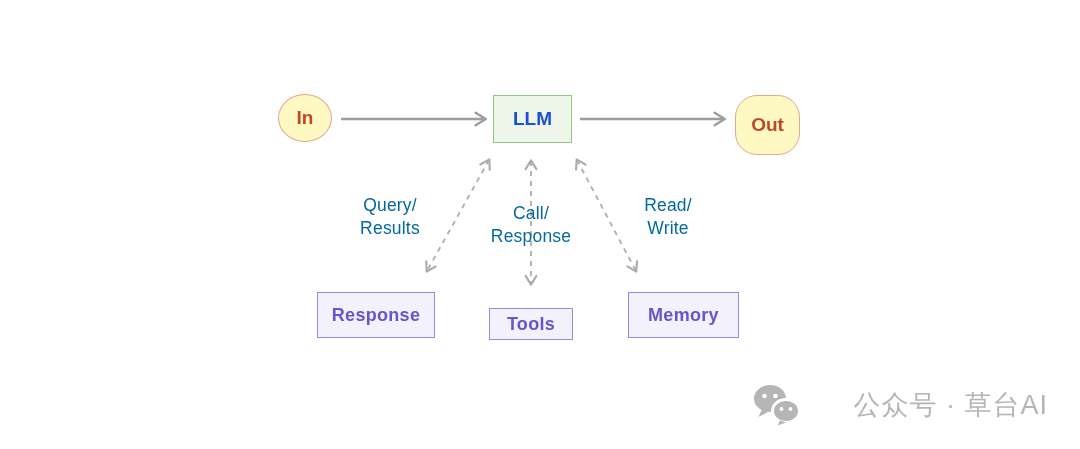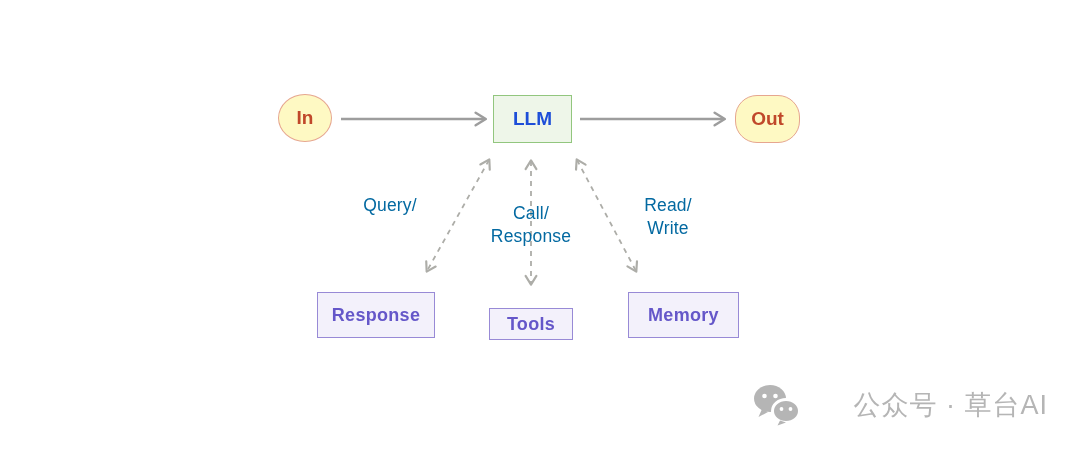--- a/index.html
+++ b/index.html
@@ -9,21 +9,21 @@
   }
   .arrow-layer{position:absolute;left:0;top:0;width:1080px;height:449px;}
   .node{
     position:absolute;display:flex;align-items:center;justify-content:center;
     box-sizing:border-box;font-weight:bold;
   }
   .node-io{
     background:#fef9c3;border:1.5px solid #e6a68f;color:#c0482a;font-size:19px;
   }
   .node-in{left:278px;top:94px;width:54px;height:48px;border-radius:50%;}
-  .node-out{left:735px;top:95px;width:65px;height:48px;border-radius:22px;}
+  .node-out{left:735px;top:95px;width:65px;height:60px;border-radius:22px;}
   .node-llm{
     left:493px;top:95px;width:79px;height:48px;
     background:#eef6e9;border:1.5px solid #92c67e;color:#1d4ed8;font-size:19px;
   }
   .module{
     position:absolute;display:flex;align-items:center;justify-content:center;
     box-sizing:border-box;background:#f3f1fb;border:1.5px solid #988ad6;
     color:#6557c9;font-weight:bold;font-size:18px;letter-spacing:.3px;
   }
   .module-retrieval{left:317px;top:292px;width:118px;height:46px;}
@@ -67,20 +67,21 @@
   </svg>
 
   <div class="node node-io node-in">In</div>
 
   <div class="node node-llm">LLM</div>
 
   <div class="node node-io node-out">Out</div>
 
   <div class="edge-label label-query">
     <span>Query/</span>
+    <span>Results</span>
   </div>
   <div class="edge-label label-call">
     <span>Call/</span>
     <span>Response</span>
   </div>
   <div class="edge-label label-read">
     <span>Read/</span>
     <span>Write</span>
   </div>
 

